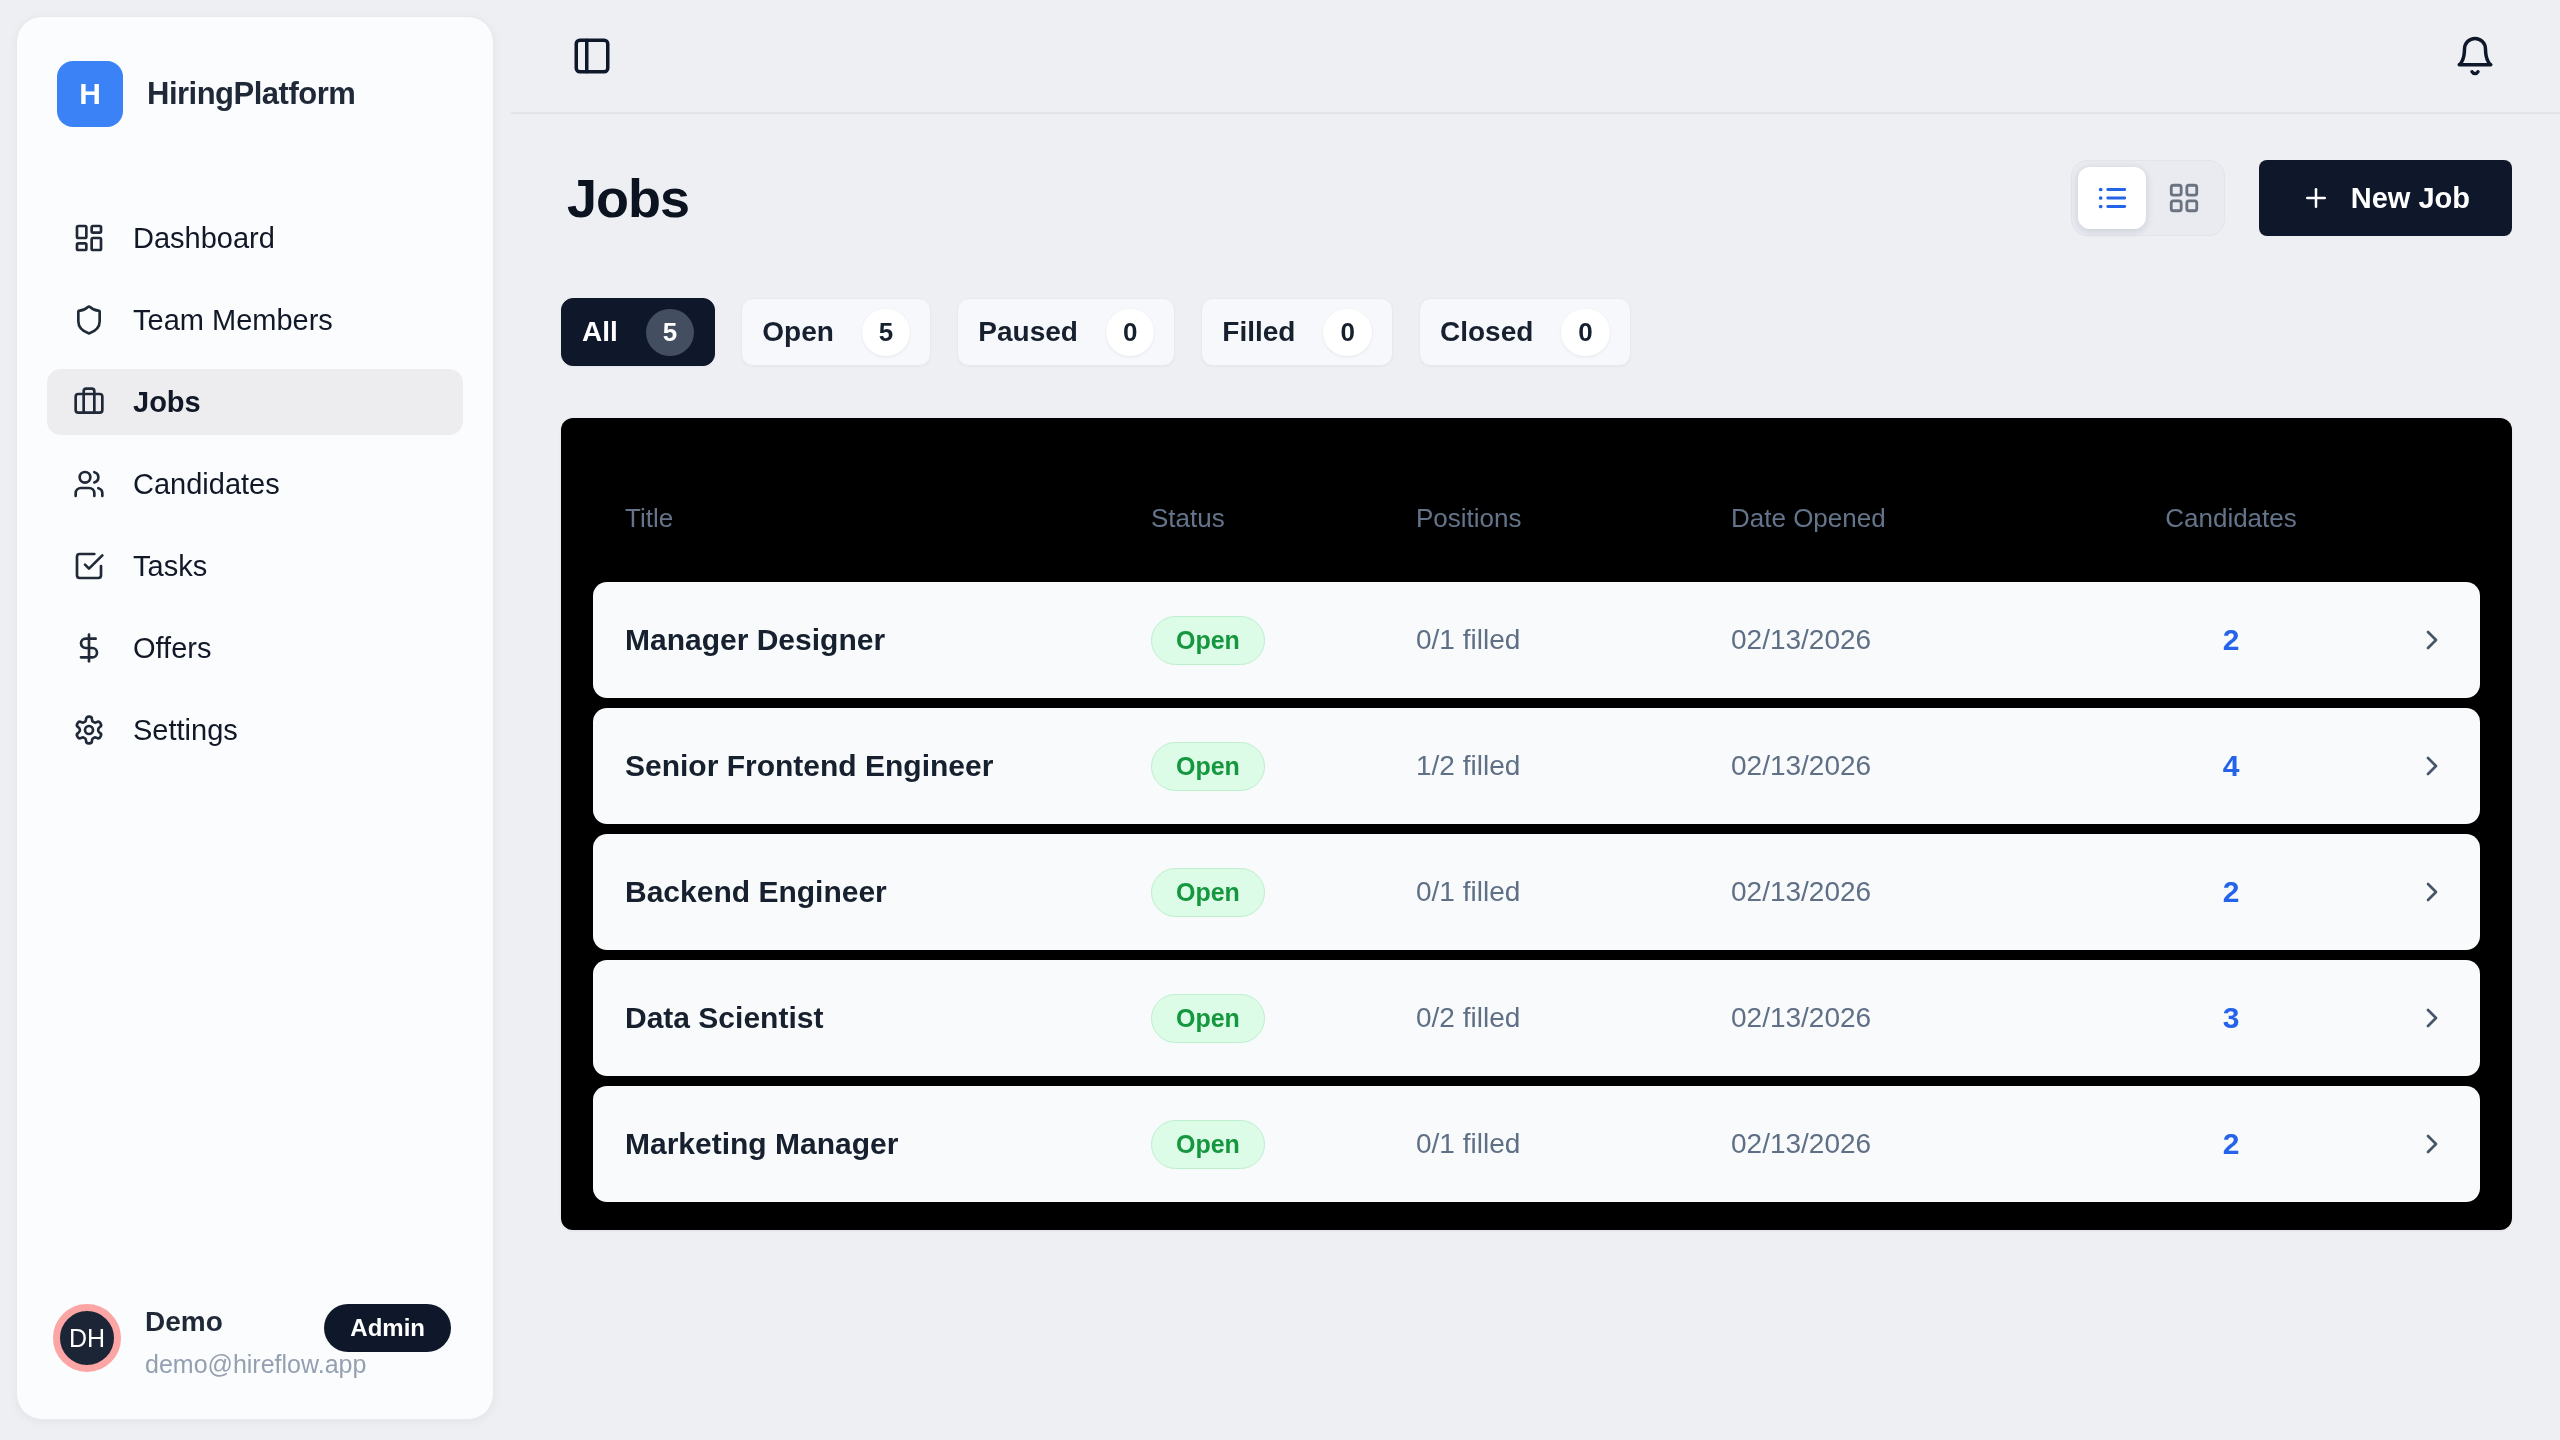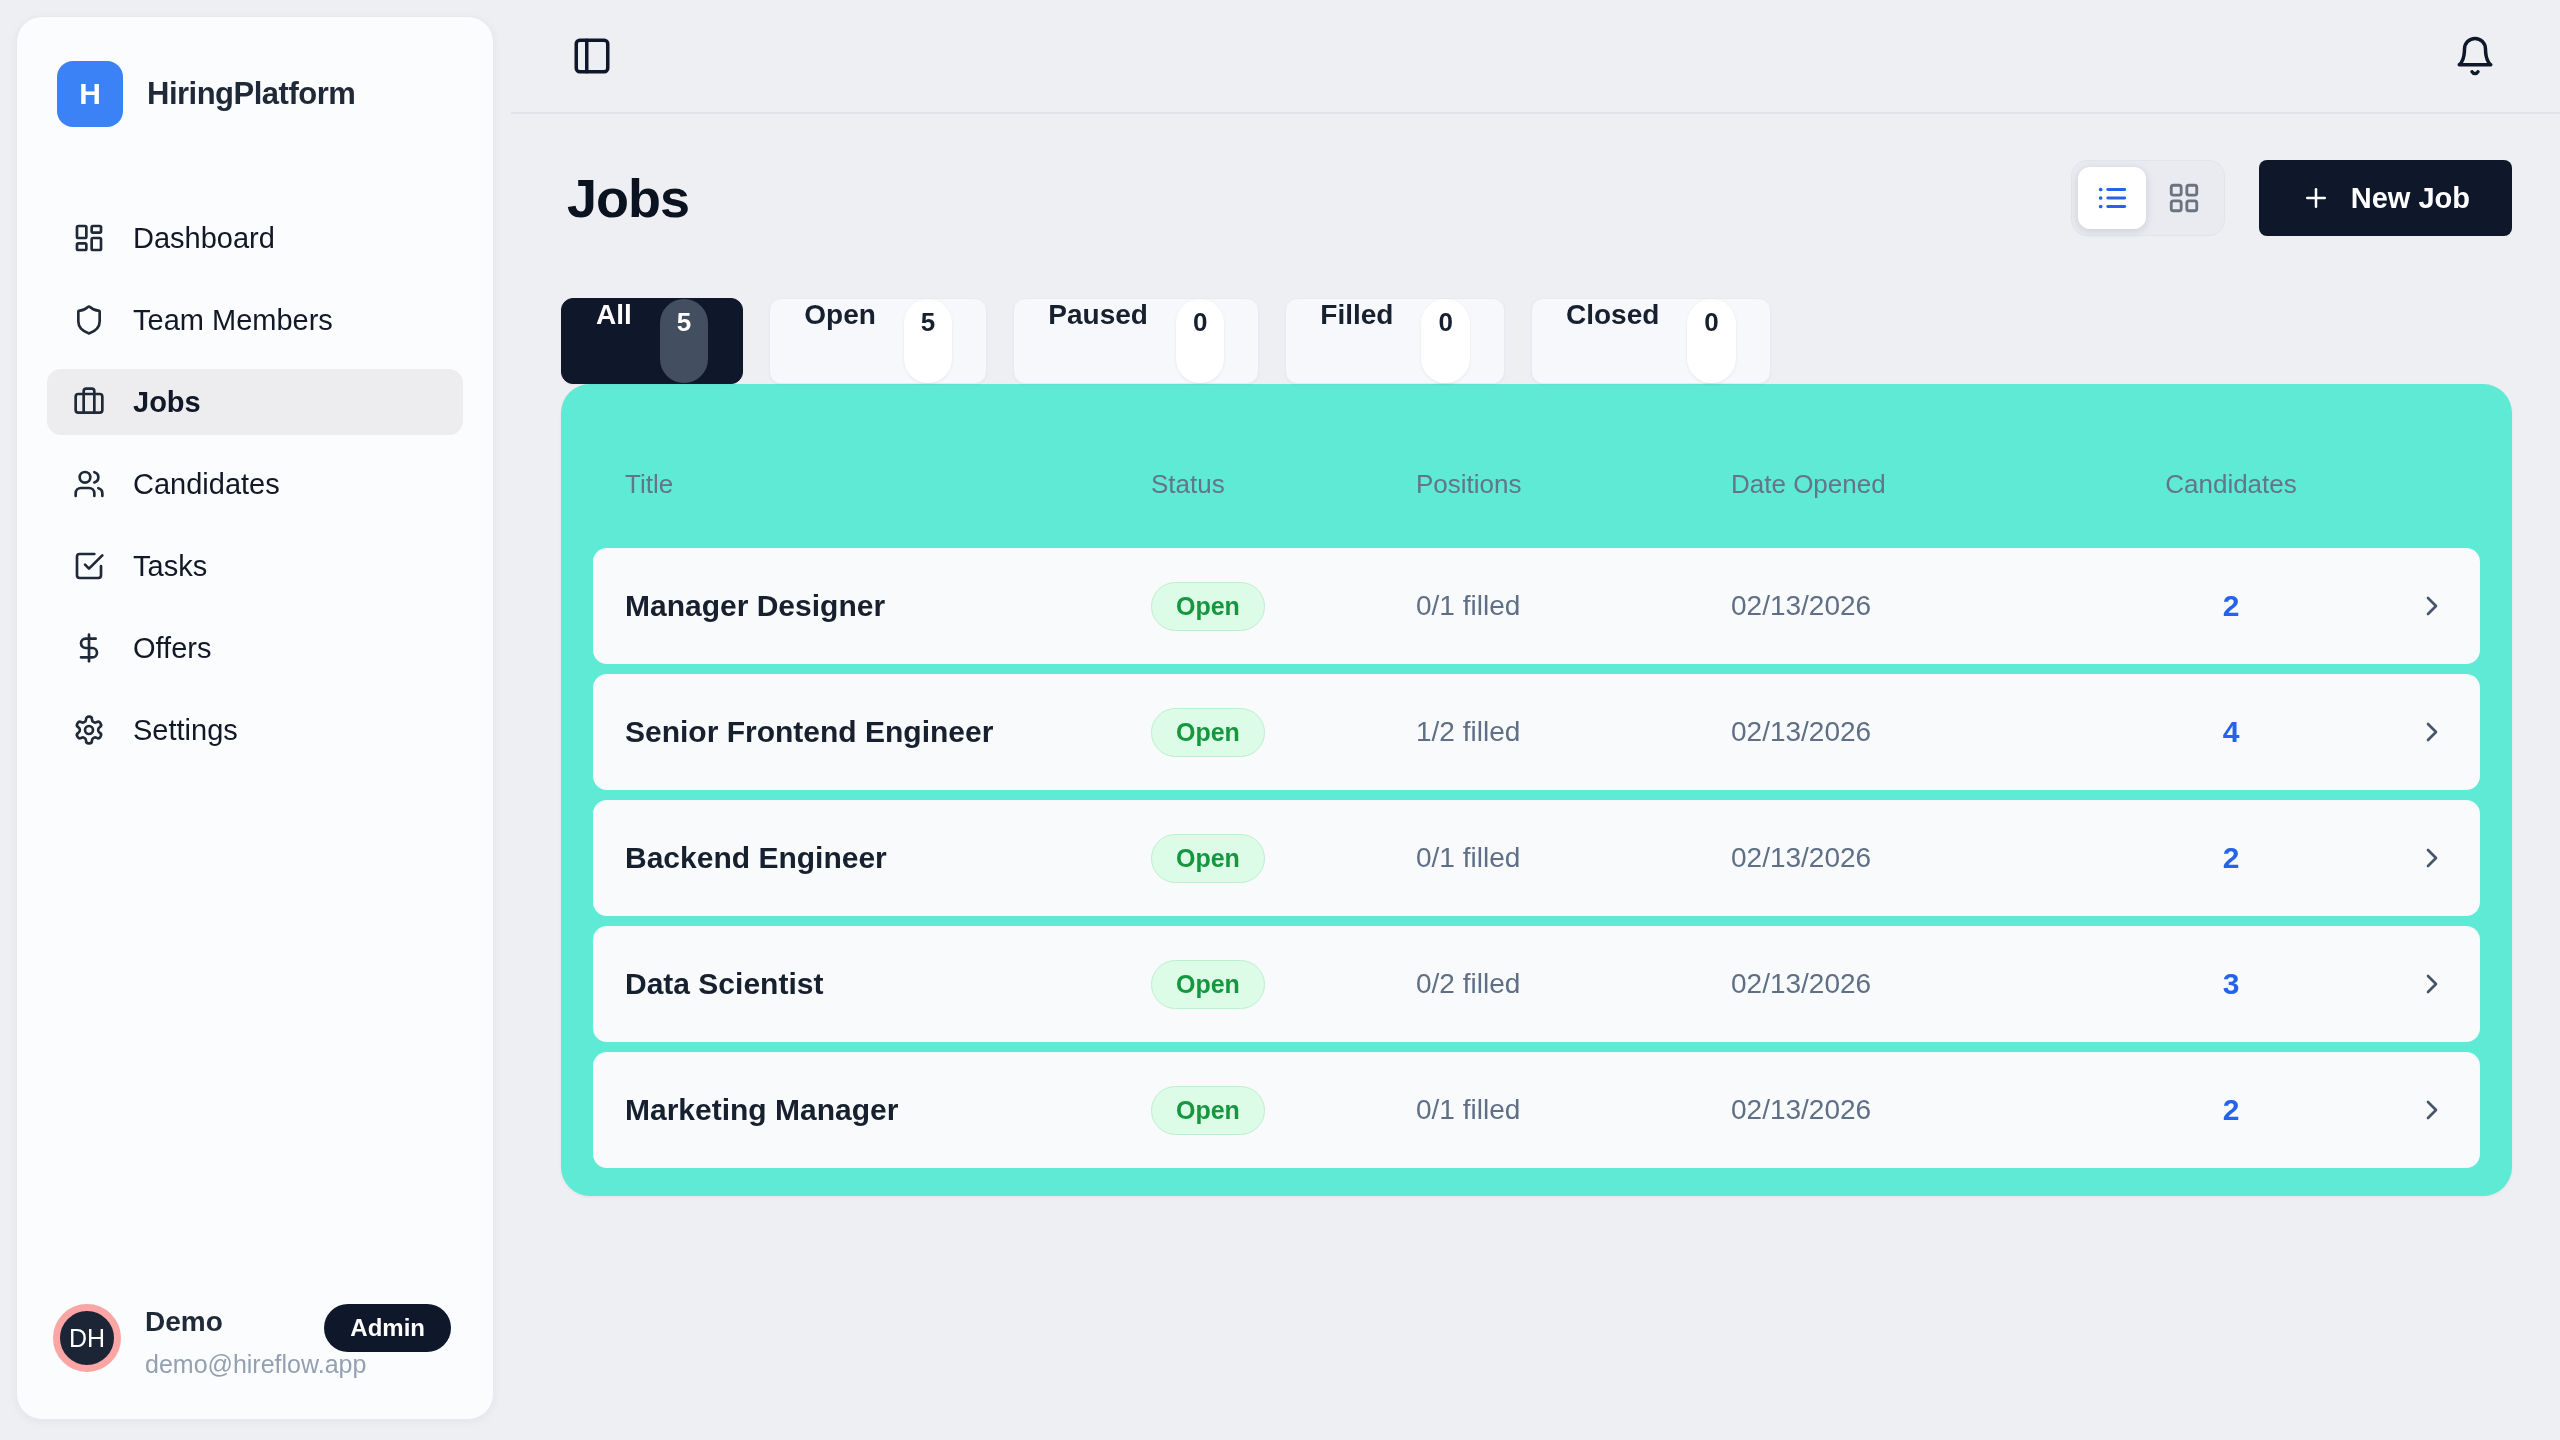--- a/index.html
+++ b/index.html
@@ -71,35 +71,35 @@
   .vt-btn .icon { width:34px; height:34px; }
   .new-job-btn {
     height:76px; padding:0 42px; border-radius:8px; border:none; background:#0f172a;
     color:#fff; font-size:29px; font-weight:600; font-family:inherit;
     display:flex; align-items:center; gap:20px; cursor:pointer;
   }
   .new-job-btn .icon { width:30px; height:30px; }
 
   .filters { display:flex; gap:26px; margin-top:62px; }
   .filter-tab {
-    display:flex; gap:28px; height:86px; padding:0 34px;
+    display:flex; align-items:center; gap:28px; height:68px; padding:0 20px;
     border-radius:12px; background:#f7f8fb; border:1px solid #e7eaf0;
     font-size:28px; font-weight:600; color:#16202e; cursor:pointer; font-family:inherit;
     box-shadow:0 1px 2px rgba(16,24,40,.04);
   }
   .filter-count {
     min-width:36px; text-align:center; padding:8px 17px; border-radius:999px;
     background:#fff; font-size:26px; font-weight:600; color:#16202e;
     box-shadow:0 1px 3px rgba(16,24,40,.08);
   }
   .filter-tab.active { background:#0f172a; border-color:#0f172a; color:#fff; }
   .filter-tab.active .filter-count { background:#434e60; color:#fff; box-shadow:none; }
 
   .table-card {
-    background:#5eead4; border-radius:29px;
+    margin-top:52px; background:#000000; border-radius:12px;
     padding:36px 32px 28px; box-shadow:0 1px 3px rgba(16,24,40,.06);
   }
   .thead {
     display:grid; grid-template-columns:526px 265px 315px 400px 200px;
     align-items:center; height:128px; padding:0 32px;
     font-size:26px; font-weight:500; color:#64748b;
   }
   .thead > div:last-child { text-align:center; }
   .trow {
     display:grid; grid-template-columns:526px 265px 315px 400px 200px 1fr;

